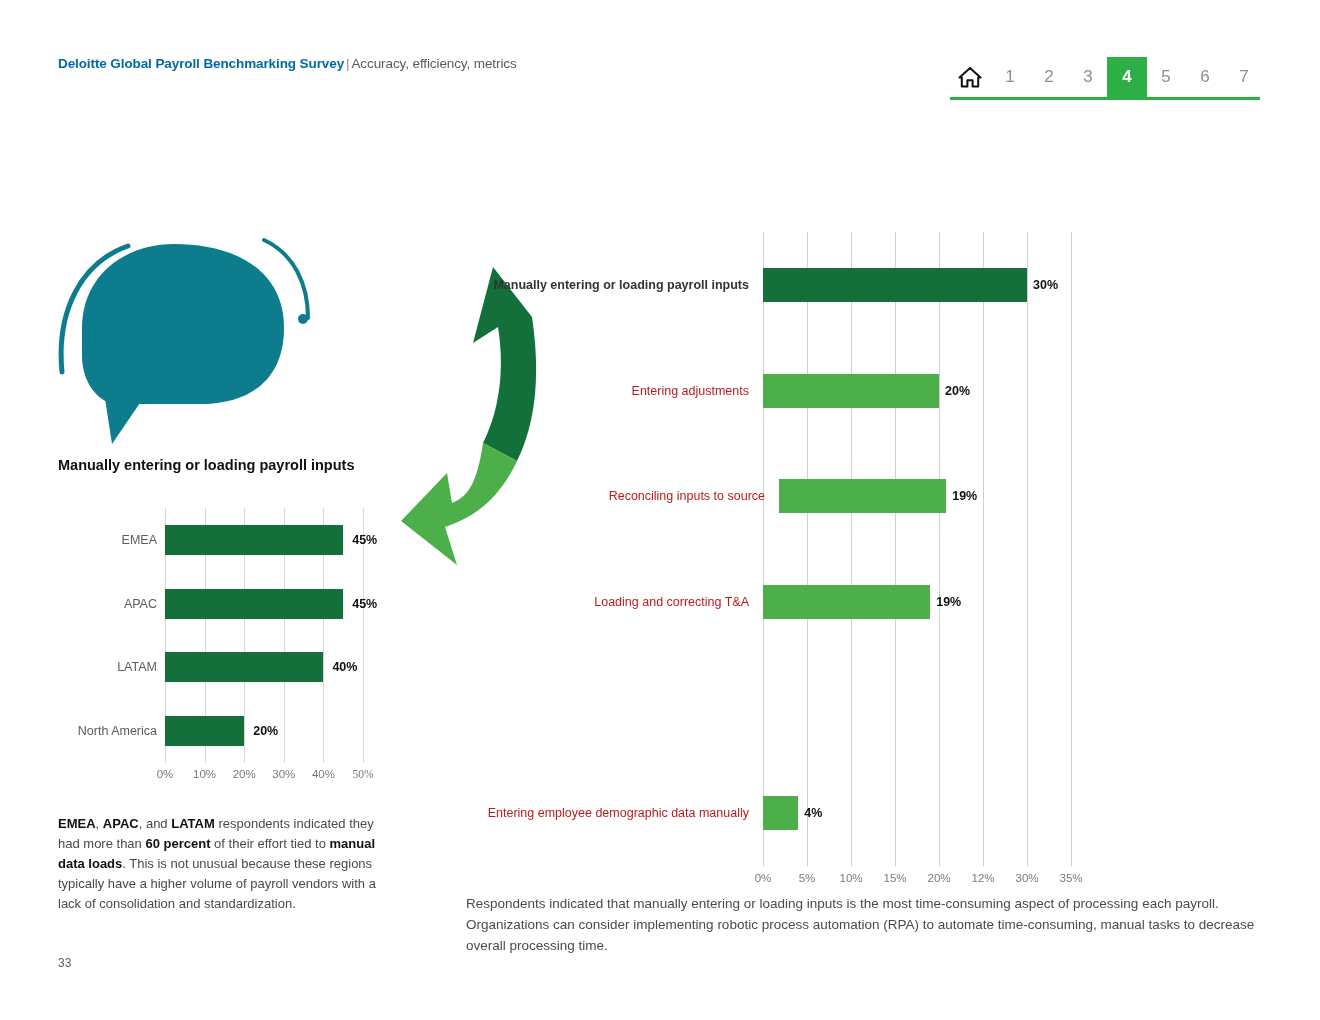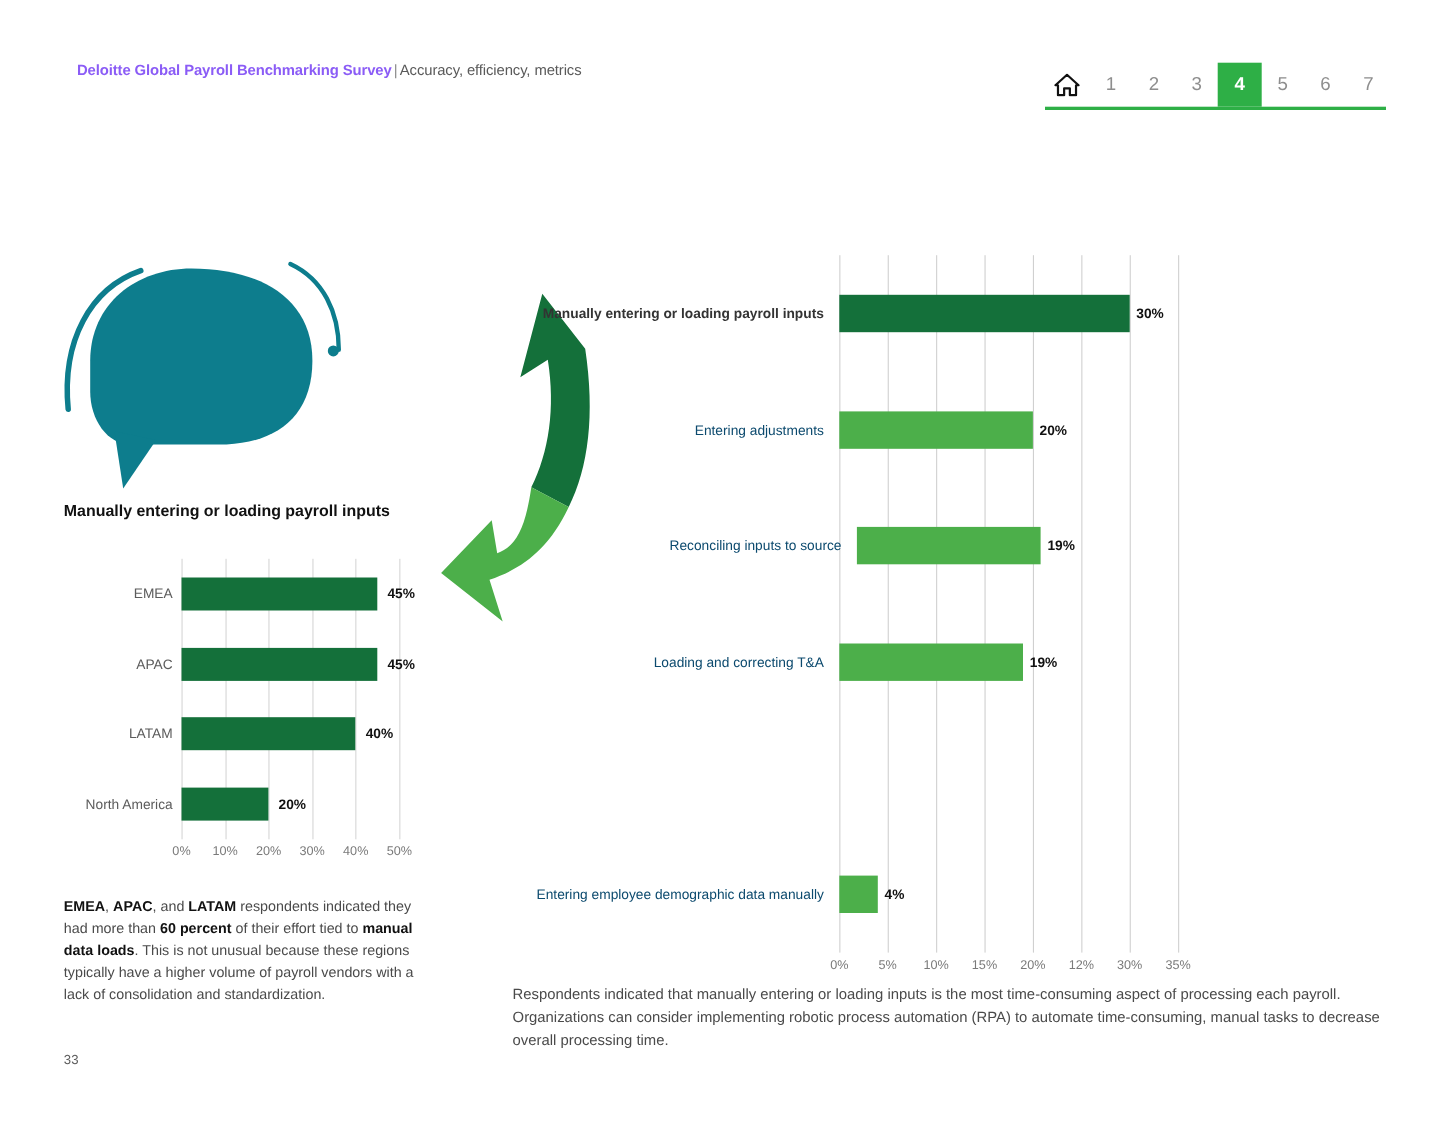--- a/index.html
+++ b/index.html
@@ -14,21 +14,21 @@
   }
 
   
   .header {
     position:absolute; left:0; top:0; width:1320px; height:110px;
   }
   .hdr-title {
     position:absolute; left:58px; top:56px;
     font-size:13.5px; white-space:nowrap; letter-spacing:-0.1px;
   }
-  .hdr-title b { color:#8b5cf6; font-weight:bold;margin-left:12px; }
+  .hdr-title b { color:#0369a1; font-weight:bold; }
   .hdr-title .sep { color:#8a8a8a; font-weight:normal; padding:0 2px; }
   .hdr-title .sub { color:#5a5a5a; font-weight:normal; }
 
   .pager {
     position:absolute; left:950px; top:57px; width:310px; height:45px;
   }
   .pager-rule {
     position:absolute; left:0; top:40px; width:310px; height:3px;
     background:#2EAF46;
   }
@@ -87,21 +87,21 @@
   .arrow { position:absolute; left:395px; top:265px; }
 
   
   .chart-right { position:absolute; left:460px; top:232px; width:640px; height:650px; }
   .cr-plot { position:absolute; left:303px; top:0px; width:308px; height:634px; }
   .cr-grid { position:absolute; top:0; width:1px; height:634px; background:#d0d0d0; }
   .cr-row { position:absolute; left:0; height:34px; }
   .cr-label {
     position:absolute; right:calc(100% + 14px); top:0; height:34px;
     display:flex; align-items:center; justify-content:flex-end;
-    white-space:nowrap; font-size:12.5px; color:#0c4a6e;
+    white-space:nowrap; font-size:12.5px; color:#b91c1c;
   }
   .cr-label.emph { font-weight:bold; color:#333; }
   .cr-bar { position:absolute; left:0; top:0; height:34px; }
   .cr-val {
     position:absolute; top:0; height:34px; display:flex; align-items:center;
     font-size:12.5px; font-weight:bold; color:#111; white-space:nowrap;
   }
   .cr-ticks { position:absolute; left:303px; top:640px; width:308px; height:18px; }
   .cr-tick {
     position:absolute; top:0; transform:translateX(-50%);
@@ -191,21 +191,21 @@
         <div class="cl-bar" style="width: 79.2px; background: rgb(20, 112, 58);"></div>
         <div class="cl-val" style="left: 88.2px;">20%</div>
       </div>
     </div>
   <div class="cl-ticks" id="cl-ticks">
       <div class="cl-tick" style="left: 0px;">0%</div>
       <div class="cl-tick" style="left: 39.6px;">10%</div>
       <div class="cl-tick" style="left: 79.2px;">20%</div>
       <div class="cl-tick" style="left: 118.8px;">30%</div>
       <div class="cl-tick" style="left: 158.4px;">40%</div>
-      <div class="cl-tick" style="left: 198px;">50%</div>
+      <div class="cl-tick" style="left: 198px; font-family: Liberation Serif, serif;">50%</div>
     </div>
 </div>
 
 <div class="left-para"><b>EMEA</b><span>, </span><b>APAC</b><span>, and </span><b>LATAM</b><span> respondents indicated they had more than </span><b>60 percent</b><span> of their effort tied to </span><b>manual data loads</b><span>. This is not unusual because these regions typically have a higher volume of payroll vendors with a lack of consolidation and standardization.</span></div>
 
 <div class="arrow">
   <svg width="175" height="305" viewBox="0 0 175 305" aria-hidden="true">
 
     <path d="M98,2 L137,52 C146,112 140,160 122,196
              L88,178

